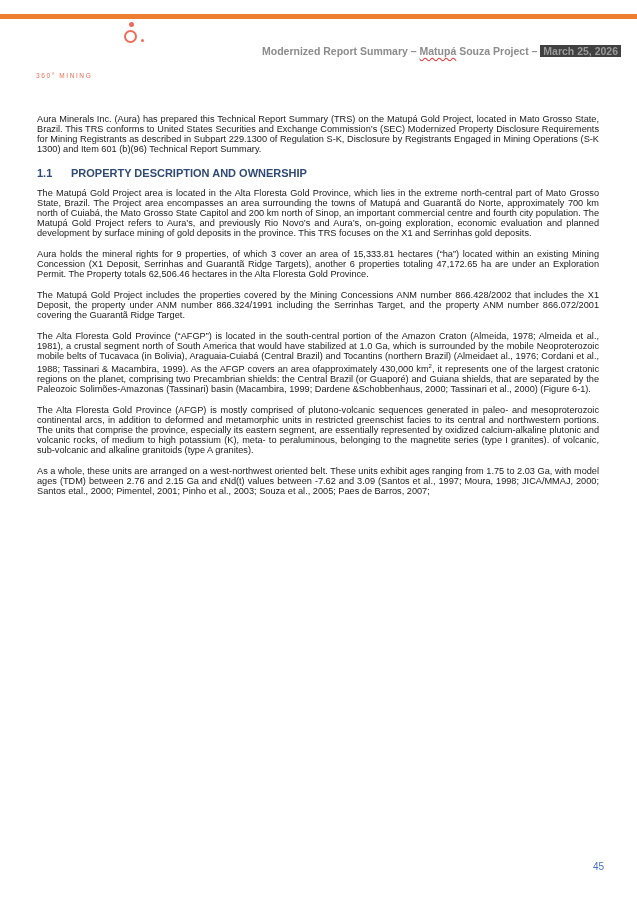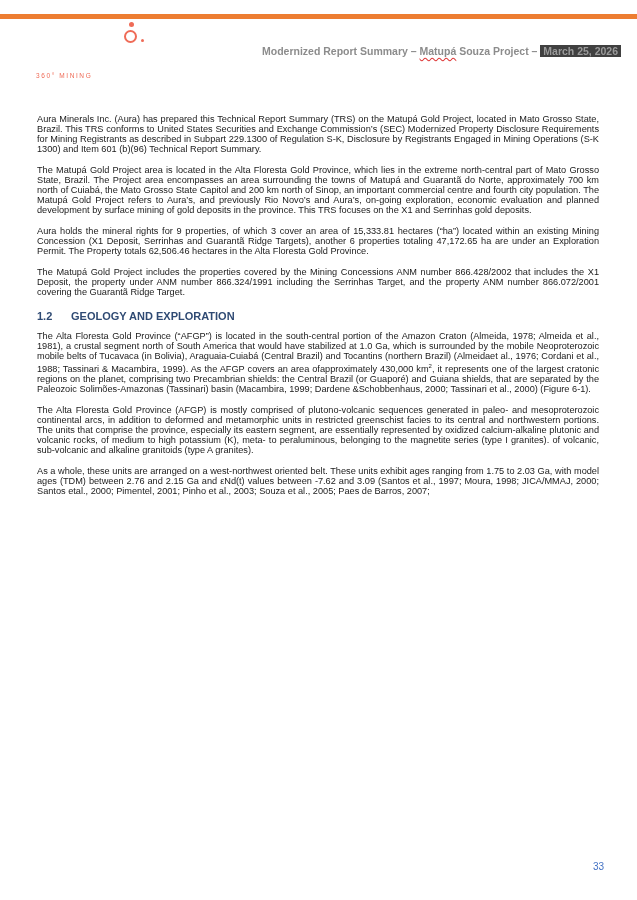--- a/index.html
+++ b/index.html
@@ -35,23 +35,23 @@
   <span class="logo-tag">360° MINING</span>
 </div>
 
 <div class="header-text">
   <span>Modernized Report Summary – </span><span class="proj">Matupá</span><span> Souza Project – </span><span class="date">March 25, 2026</span>
 </div>
 
 <div class="content">
   <p>Aura Minerals Inc. (Aura) has prepared this Technical Report Summary (TRS) on the Matupá Gold Project, located in Mato Grosso State, Brazil. This TRS conforms to United States Securities and Exchange Commission’s (SEC) Modernized Property Disclosure Requirements for Mining Registrants as described in Subpart 229.1300 of Regulation S-K, Disclosure by Registrants Engaged in Mining Operations (S-K 1300) and Item 601 (b)(96) Technical Report Summary.</p>
 
+  <h2><span class="num">1.1</span><span>PROPERTY DESCRIPTION AND OWNERSHIP</span></h2>
   <p>The Matupá Gold Project area is located in the Alta Floresta Gold Province, which lies in the extreme north-central part of Mato Grosso State, Brazil. The Project area encompasses an area surrounding the towns of Matupá and Guarantã do Norte, approximately 700 km north of Cuiabá, the Mato Grosso State Capitol and 200 km north of Sinop, an important commercial centre and fourth city population. The Matupá Gold Project refers to Aura’s, and previously Rio Novo’s and Aura’s, on-going exploration, economic evaluation and planned development by surface mining of gold deposits in the province. This TRS focuses on the X1 and Serrinhas gold deposits.</p>
   <p>Aura holds the mineral rights for 9 properties, of which 3 cover an area of 15,333.81 hectares (“ha”) located within an existing Mining Concession (X1 Deposit, Serrinhas and Guarantã Ridge Targets), another 6 properties totaling 47,172.65 ha are under an Exploration Permit. The Property totals 62,506.46 hectares in the Alta Floresta Gold Province.</p>
   <p>The Matupá Gold Project includes the properties covered by the Mining Concessions ANM number 866.428/2002 that includes the X1 Deposit, the property under ANM number 866.324/1991 including the Serrinhas Target, and the property ANM number 866.072/2001 covering the Guarantã Ridge Target.</p>
 
-  <h2><span class="num">1.2</span><span>GEOLOGY AND EXPLORATION</span></h2>
   <p><span>The Alta Floresta Gold Province (“AFGP”) is located in the south-central portion of the Amazon Craton (Almeida, 1978; Almeida et al., 1981), a crustal segment north of South America that would have stabilized at 1.0 Ga, which is surrounded by the mobile Neoproterozoic mobile belts of Tucavaca (in Bolivia), Araguaia-Cuiabá (Central Brazil) and Tocantins (northern Brazil) (Almeidaet al., 1976; Cordani et al., 1988; Tassinari &amp; Macambira, 1999). As the AFGP covers an area ofapproximately 430,000 km</span><sup>2</sup><span>, it represents one of the largest cratonic regions on the planet, comprising two Precambrian shields: the Central Brazil (or Guaporé) and Guiana shields, that are separated by the Paleozoic Solimões-Amazonas (Tassinari) basin (Macambira, 1999; Dardene &amp;Schobbenhaus, 2000; Tassinari et al., 2000) (Figure 6-1).</span></p>
   <p>The Alta Floresta Gold Province (AFGP) is mostly comprised of plutono-volcanic sequences generated in paleo- and mesoproterozoic continental arcs, in addition to deformed and metamorphic units in restricted greenschist facies to its central and northwestern portions. The units that comprise the province, especially its eastern segment, are essentially represented by oxidized calcium-alkaline plutonic and volcanic rocks, of medium to high potassium (K), meta- to peraluminous, belonging to the magnetite series (type I granites). of volcanic, sub-volcanic and alkaline granitoids (type A granites).</p>
   <p>As a whole, these units are arranged on a west-northwest oriented belt. These units exhibit ages ranging from 1.75 to 2.03 Ga, with model ages (TDM) between 2.76 and 2.15 Ga and εNd(t) values between -7.62 and 3.09 (Santos et al., 1997; Moura, 1998; JICA/MMAJ, 2000; Santos etal., 2000; Pimentel, 2001; Pinho et al., 2003; Souza et al., 2005; Paes de Barros, 2007;</p>
 </div>
 
-<div class="page-num">33</div>
+<div class="page-num">45</div>
 
 </body></html>

